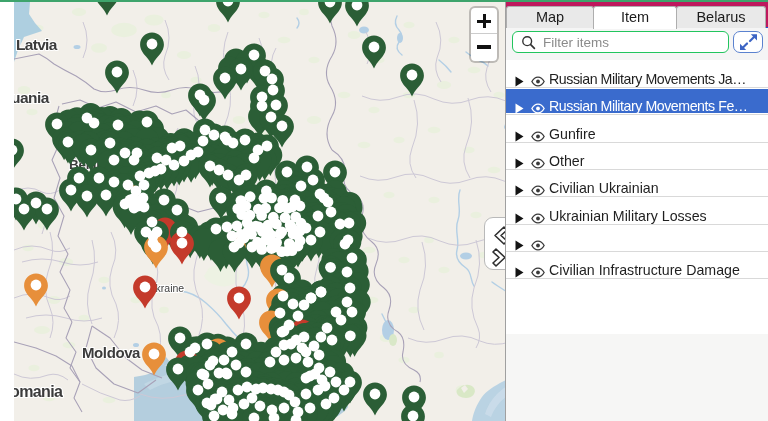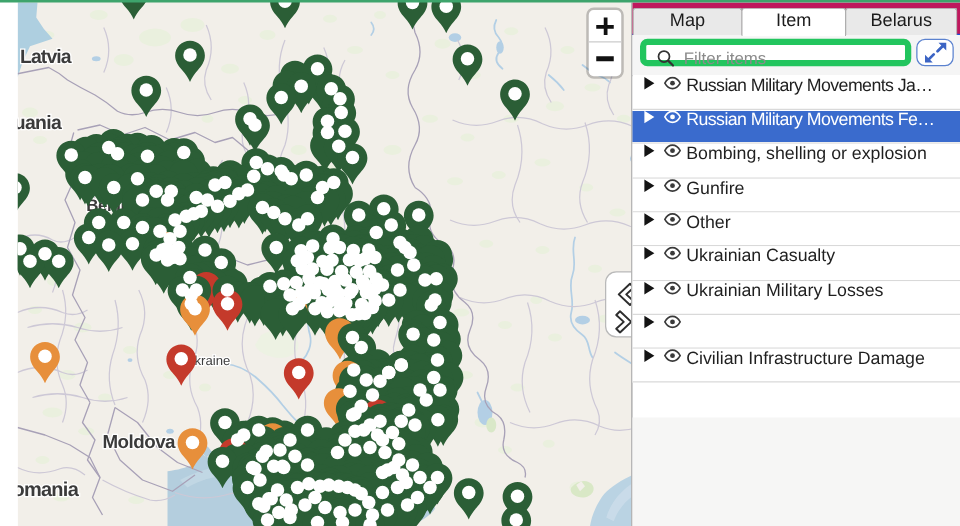--- a/index.html
+++ b/index.html
@@ -13,25 +13,25 @@
 #zoomctl .zout{height:26px;position:relative}
 .zbar{position:absolute;background:#111}
 #chevtab{position:absolute;left:484px;top:217px;width:30px;height:53px;background:#fff;border:1px solid #b9b9b9;
   border-radius:9px 0 0 9px;z-index:20;padding-top:5px;padding-left:5px}
 #panel{position:absolute;left:505px;top:2px;width:263px;height:419px;background:#fff;border-left:1px solid #a0a0a0;z-index:30}
 #tabs{display:flex;height:26px;border-bottom:1px solid #1d4ed8;background:#be185d;padding-top:4px;box-sizing:border-box}
 #tabs .tab{flex:0 0 auto;text-align:center;font-size:14.5px;color:#1c1c1c;line-height:21px;height:22px;
   background:#e9e9e9;border:1px solid #aeaeae;border-bottom:none;border-radius:3px 3px 0 0;margin-right:-1px;box-sizing:border-box}
 #tabs .tab.active{background:#fff;height:23px;margin-bottom:-1px;position:relative;z-index:2}
 #search{height:32px;background:#f5f5f5;position:relative}
-#filterbox{position:absolute;left:6px;top:3px;width:217px;height:22px;border:5px solid #22c55e;border-radius:6px;background:#fff}
+#filterbox{position:absolute;left:6px;top:3px;width:217px;height:22px;border:1px solid #22c55e;border-radius:6px;background:#fff}
 #filterbox .ph{position:absolute;left:30px;top:3px;font-size:13.5px;color:#8b8b8b}
 #expbtn{position:absolute;left:227px;top:3px;width:30px;height:22px;border:1.5px solid #5b82cf;border-radius:7px;background:#fff;box-sizing:border-box}
 #rows{position:absolute;left:0;top:58.8px;width:100%}
-.row{height:27.3px;border-bottom:1px solid #d9d9d9;display:flex;align-items:flex-start;background:#fff}
+.row{height:27.3px;border-bottom:1px solid #d9d9d9;display:flex;align-items:flex-end;background:#fff}
 .row.sel{background:linear-gradient(#fff 0px,#fff 1px,#3a6bcd 1px,#3a6bcd 25.3px,#fff 25.3px)}
 .row .tri{margin-left:9px;flex:0 0 auto}
 .row .eye{margin-left:7px;flex:0 0 auto}
 .row .lbl{margin-left:4px;font-size:14.2px;color:#1f1f1f;white-space:nowrap}
 .row.trunc .lbl{letter-spacing:-0.45px}
 .row.sel .lbl{color:#fff}
 #belowrows{position:absolute;left:0;top:331.8px;width:100%;height:87px;background:#f6f6f5}
 </style></head>
 <body>
 <div id="stage">
@@ -1373,51 +1373,41 @@
  <span class="lbl">Russian Military Movements Fe…</span>
 </div>
 <div class="row">
  <svg class="tri" width="9" height="11" viewBox="0 0 9 11">
             <path d="M0.5,0.5 L8.5,5.5 L0.5,10.5 Z" fill="#141414"></path>
           </svg>
  <svg class="eye" width="14" height="11" viewBox="0 0 16 12">
             <path d="M1,6 C3.2,2 5.4,1 8,1 C10.6,1 12.8,2 15,6 C12.8,10 10.6,11 8,11 C5.4,11 3.2,10 1,6 Z" fill="none" stroke="#3a3a3a" stroke-width="1.5"></path>
             <circle cx="8" cy="6" r="2.2" fill="#3a3a3a"></circle>
           </svg>
- <span class="lbl">Bombing, shelling or explosion</span>
-</div>
-<div class="row">
- <svg class="tri" width="9" height="11" viewBox="0 0 9 11">
-            <path d="M0.5,0.5 L8.5,5.5 L0.5,10.5 Z" fill="#141414"></path>
-          </svg>
- <svg class="eye" width="14" height="11" viewBox="0 0 16 12">
-            <path d="M1,6 C3.2,2 5.4,1 8,1 C10.6,1 12.8,2 15,6 C12.8,10 10.6,11 8,11 C5.4,11 3.2,10 1,6 Z" fill="none" stroke="#3a3a3a" stroke-width="1.5"></path>
-            <circle cx="8" cy="6" r="2.2" fill="#3a3a3a"></circle>
-          </svg>
  <span class="lbl">Gunfire</span>
 </div>
 <div class="row">
  <svg class="tri" width="9" height="11" viewBox="0 0 9 11">
             <path d="M0.5,0.5 L8.5,5.5 L0.5,10.5 Z" fill="#141414"></path>
           </svg>
  <svg class="eye" width="14" height="11" viewBox="0 0 16 12">
             <path d="M1,6 C3.2,2 5.4,1 8,1 C10.6,1 12.8,2 15,6 C12.8,10 10.6,11 8,11 C5.4,11 3.2,10 1,6 Z" fill="none" stroke="#3a3a3a" stroke-width="1.5"></path>
             <circle cx="8" cy="6" r="2.2" fill="#3a3a3a"></circle>
           </svg>
  <span class="lbl">Other</span>
 </div>
 <div class="row">
  <svg class="tri" width="9" height="11" viewBox="0 0 9 11">
             <path d="M0.5,0.5 L8.5,5.5 L0.5,10.5 Z" fill="#141414"></path>
           </svg>
  <svg class="eye" width="14" height="11" viewBox="0 0 16 12">
             <path d="M1,6 C3.2,2 5.4,1 8,1 C10.6,1 12.8,2 15,6 C12.8,10 10.6,11 8,11 C5.4,11 3.2,10 1,6 Z" fill="none" stroke="#3a3a3a" stroke-width="1.5"></path>
             <circle cx="8" cy="6" r="2.2" fill="#3a3a3a"></circle>
           </svg>
- <span class="lbl">Ukrainian Casualty</span>
+ <span class="lbl">Civilian Ukrainian</span>
 </div>
 <div class="row">
  <svg class="tri" width="9" height="11" viewBox="0 0 9 11">
             <path d="M0.5,0.5 L8.5,5.5 L0.5,10.5 Z" fill="#141414"></path>
           </svg>
  <svg class="eye" width="14" height="11" viewBox="0 0 16 12">
             <path d="M1,6 C3.2,2 5.4,1 8,1 C10.6,1 12.8,2 15,6 C12.8,10 10.6,11 8,11 C5.4,11 3.2,10 1,6 Z" fill="none" stroke="#3a3a3a" stroke-width="1.5"></path>
             <circle cx="8" cy="6" r="2.2" fill="#3a3a3a"></circle>
           </svg>
  <span class="lbl">Ukrainian Military Losses</span>

